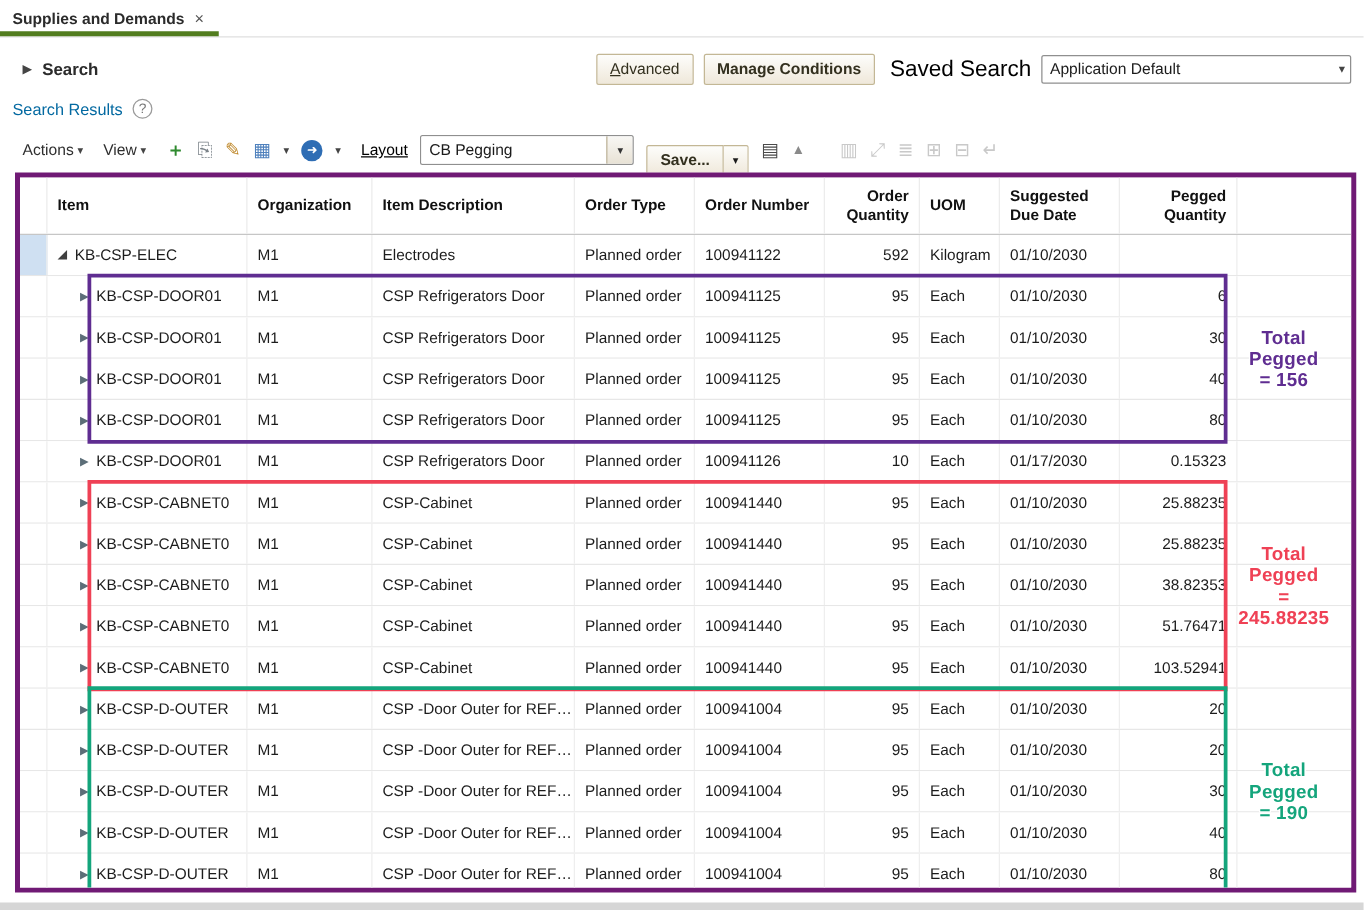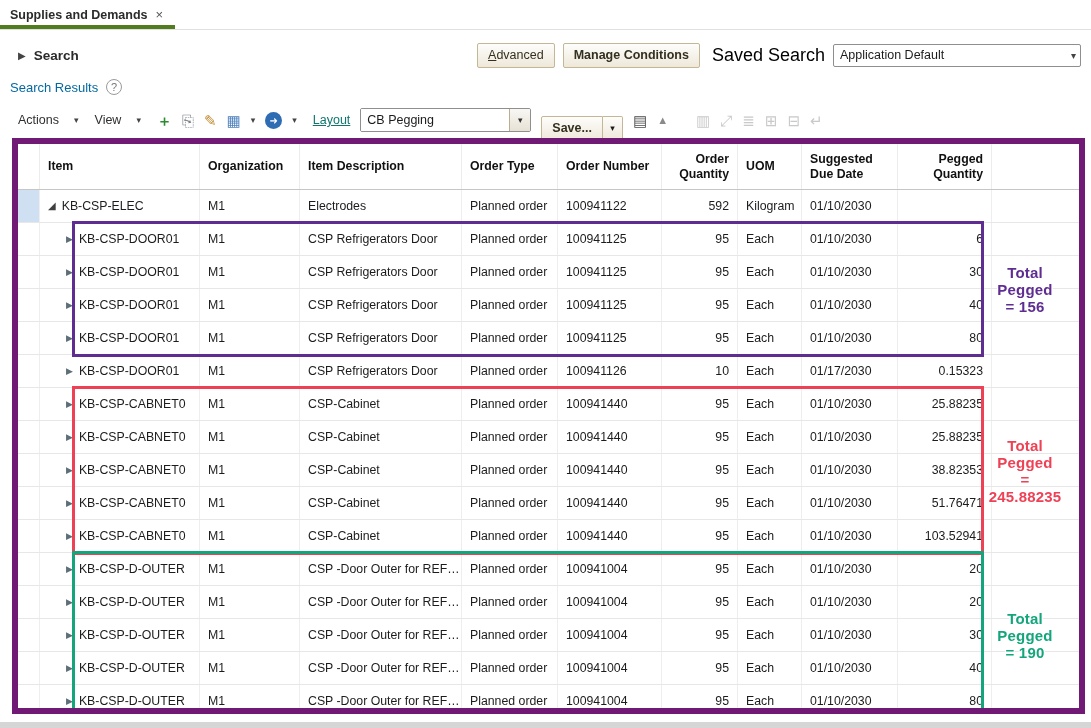--- a/index.html
+++ b/index.html
@@ -31,46 +31,46 @@
   .sel-arrow { font-size:10px; color:#444; }
 
   
   .title-row { display:flex; align-items:center; gap:8px; padding:2px 0 0 10px; height:32px; }
   .page-title { font-size:13px; color:#0369a1; }
   .help { width:16px; height:16px; border:1px solid #9a9a9a; border-radius:50%; color:#777;
     font-size:11px; line-height:14px; text-align:center; cursor:pointer; }
 
   
   .toolbar { display:flex; align-items:center; gap:10px; padding:6px 0 6px 18px; height:36px; }
-  .tb-menu { display:flex; align-items:center; gap:15px; font-size:12.5px; color:#2f2f2f; cursor:pointer; margin-right:6px; }
+  .tb-menu { display:flex; align-items:center; gap:3px; font-size:12.5px; color:#2f2f2f; cursor:pointer; margin-right:6px; }
   .dd { font-size:9px; color:#444; }
   .tbi { font-size:15px; cursor:pointer; line-height:1; }
   .tbi.add { color:#2f8a2f; font-weight:bold; }
   .tbi.copy { color:#7a8288; }
   .tbi.edit { color:#c08a2d; }
   .tbi.grid { color:#4f81bd; }
   .tbi.dark { color:#4a4a4a; }
   .tbi.small { font-size:11px; color:#8a8a8a; }
   .tbi.dis { color:#c9c9c9; cursor:default; }
   .goicon { width:17px; height:17px; border-radius:50%; background:#2e6db4; color:#fff; font-size:10px;
     line-height:17px; text-align:center; cursor:pointer; }
-  .lay-label { font-size:12.5px; color:#0f766e; margin-left:6px;text-decoration:underline; }
+  .lay-label { font-size:12.5px; color:#000000; margin-left:6px;text-decoration:underline; }
   .combo { display:flex; align-items:stretch; height:24px; border:1px solid #8f8f8f; border-radius:2px; overflow:hidden; cursor:pointer; }
   .combo-txt { width:148px; background:#fff; font-size:12.5px; padding:0 6px; display:flex; align-items:center; }
   .combo-btn { width:21px; background:linear-gradient(#f8f7f4,#e8e2d5); border-left:1px solid #b9ae92;
     display:flex; align-items:center; justify-content:center; font-size:9px; color:#333; }
   .savegrp { display:flex;margin-top:16px; }
   .savegrp .btn { border-radius:2px 0 0 2px; font-weight:bold; }
   .save-dd { width:20px; height:25px; display:flex; align-items:center; justify-content:center;
     background:linear-gradient(#fdfdfb,#efe8da); border:1px solid #c3b795; border-left:none;
     border-radius:0 2px 2px 0; font-size:9px; cursor:pointer; }
   .gap { width:8px; }
 
   
-  .table-wrap { position:relative; margin:0 6px 0 12px; border:6px solid #701a75; background:#fff; height:576px; overflow:hidden; }
+  .table-wrap { position:relative; margin:0 6px 0 12px; border:4px solid #701a75; background:#fff; height:576px; overflow:hidden; }
   .thead { display:flex; height:46px; border-bottom:1px solid #c6c6c6; background:#fff; }
   .hcell { display:flex; align-items:center; padding:0 8px; font-size:12.3px; font-weight:bold; color:#111;
     border-right:1px solid #ececec; line-height:15px; white-space:normal; cursor:pointer; }
   .hcell.ra { justify-content:flex-end; text-align:right; }
   .trow { display:flex; height:33px; border-bottom:1px solid #e7e7e7; background:#fff; }
   .cell { padding:0 8px; line-height:32px; font-size:12.3px; border-right:1px solid #eeeeee;
     white-space:nowrap; overflow:hidden; color:#1c1c1c; }
   .cell.ra { text-align:right; }
   .c-sel { flex:0 0 22px; padding:0; }
   .c-sel.sel-on { background:#cfe0f2; }

